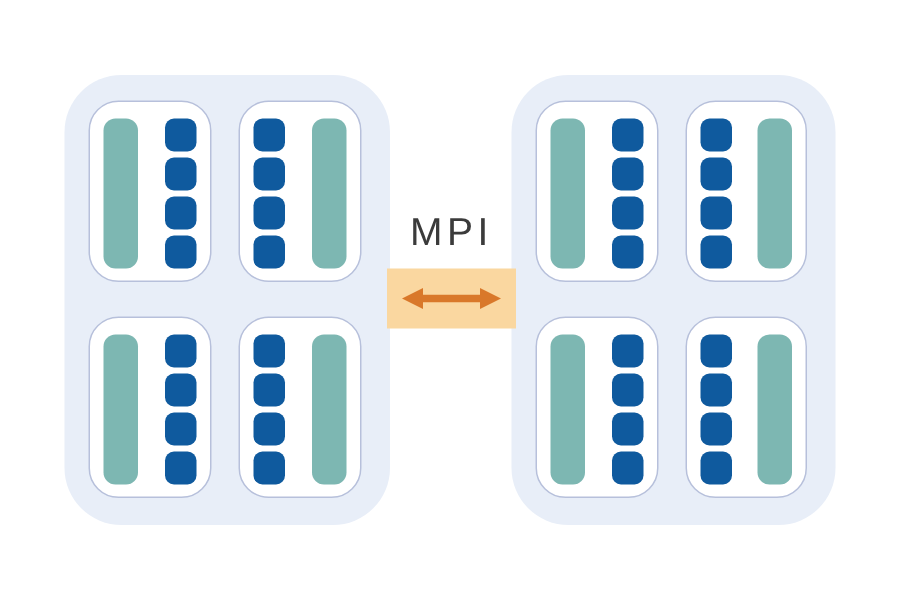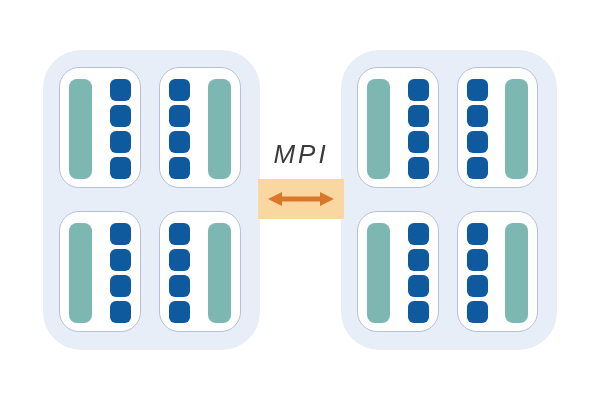--- a/index.html
+++ b/index.html
@@ -54,21 +54,20 @@
   }
   .mpi-label {
     position: absolute;
     left: 258px; top: 141px;
     width: 86px;
     text-align: center;
     font-size: 26px;
     line-height: 26px;
     letter-spacing: 3px;
     color: var(--label-text);
-    font-style: italic;
   }
   .mpi-box {
     position: absolute;
     left: 258px; top: 179px;
     width: 86px; height: 40px;
     background: var(--mpi-box-bg);
     display: flex;
     align-items: center;
     justify-content: center;
     z-index: 2;

